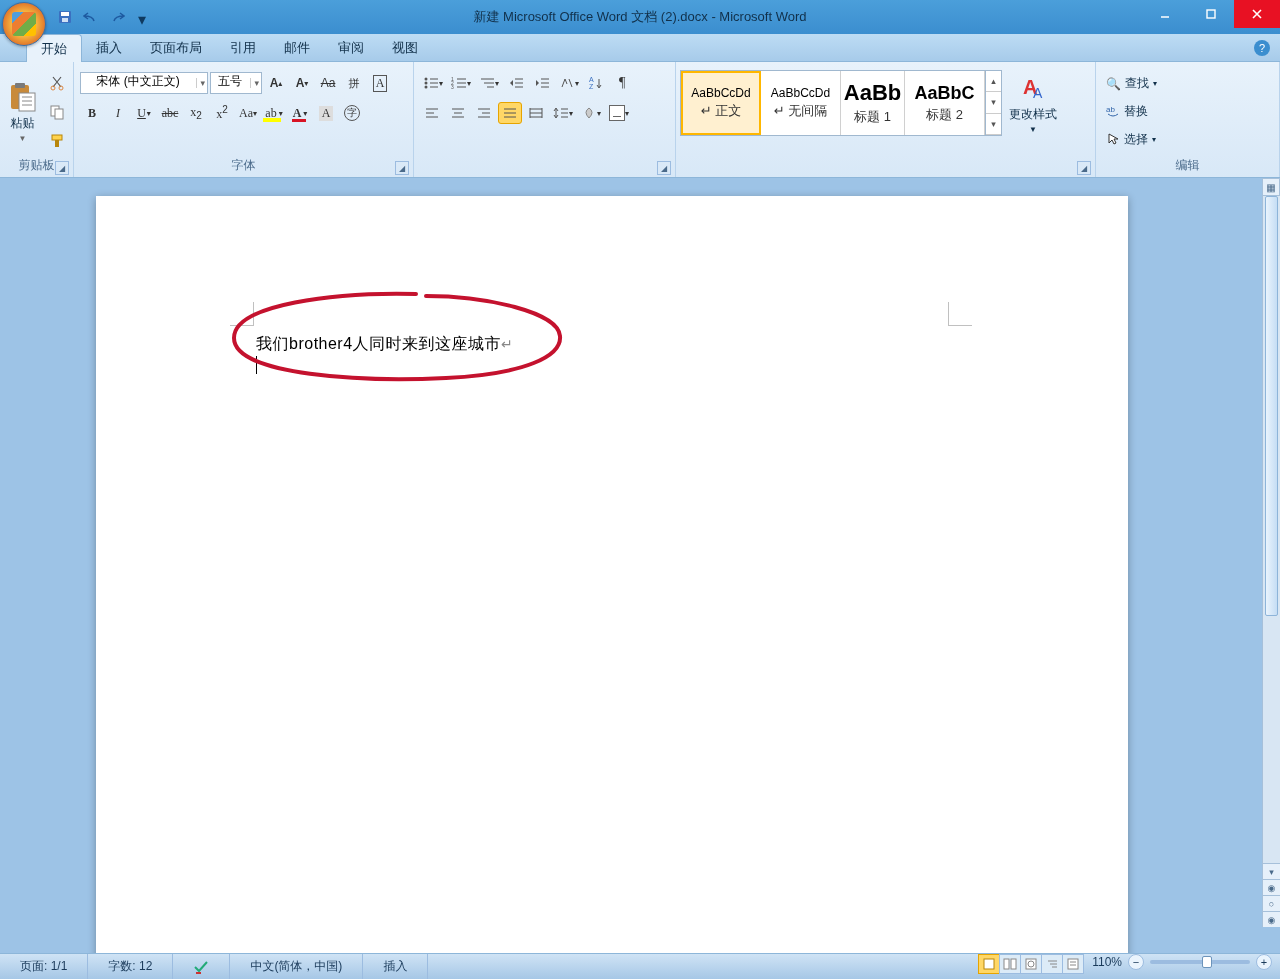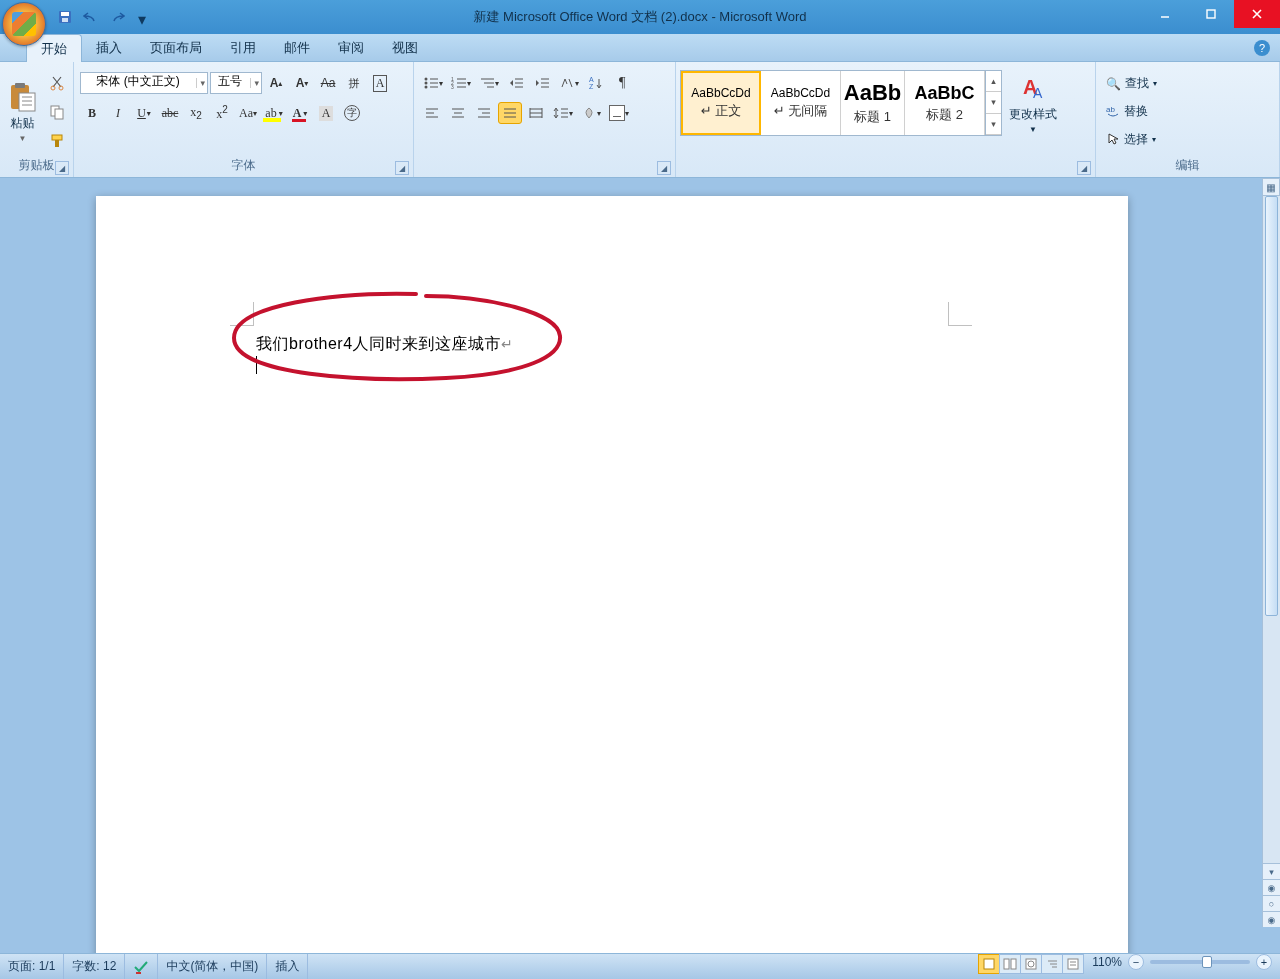--- a/index.html
+++ b/index.html
@@ -65,21 +65,21 @@
 
 .vscroll{position:absolute;right:0;top:0;bottom:26px;width:18px;background:#d8e6f3;border-left:1px solid #a6c0da;}
 .vscroll .arr{height:18px;display:flex;align-items:center;justify-content:center;font-size:10px;color:#4a6a8a;background:#e6f0fa;border:1px solid #a6c0da;}
 .vscroll .thumb{position:absolute;left:2px;right:2px;top:18px;height:420px;background:linear-gradient(90deg,#eaf4fd,#c5ddf4);border:1px solid #8db4d9;border-radius:2px;}
 .vscroll .extra{position:absolute;bottom:0;left:0;right:0;}
 .vscroll .extra div{height:16px;border-top:1px solid #a6c0da;display:flex;align-items:center;justify-content:center;font-size:9px;color:#4a6a8a;background:#e6f0fa;}
 .side-tool{position:absolute;right:0;top:178px;width:18px;height:18px;background:#e6f0fa;border:1px solid #a6c0da;display:flex;align-items:center;justify-content:center;font-size:10px;color:#4a6a8a;}
 
 
 .statusbar{position:absolute;bottom:0;left:0;right:0;height:26px;background:linear-gradient(#cfe3f5,#a6c7e6);border-top:1px solid #8db6d9;display:flex;align-items:center;font-size:12px;color:#1a3a5a;}
-.status-seg{padding:0 8px;border-right:1px solid #9cbce0;height:100%;display:flex;align-items:center;gap:4px;}
+.status-seg{padding:0 20px;border-right:1px solid #9cbce0;height:100%;display:flex;align-items:center;gap:4px;}
 .status-right{margin-left:auto;display:flex;align-items:flex-start;height:100%;}
 .view-btn{width:22px;height:20px;border:1px solid #9cbce0;background:#dcebf7;display:flex;align-items:center;justify-content:center;margin-left:-1px;}
 .view-btn.active{background:#ffd766;border-color:#e6a400;}
 .zoom{display:flex;align-items:center;gap:6px;padding:0 8px;}
 .zoom-slider{width:100px;height:4px;background:#9cbce0;position:relative;border-radius:2px;}
 .zoom-thumb{position:absolute;left:52px;top:-4px;width:10px;height:12px;background:#fff;border:1px solid #6c94bb;border-radius:2px;}
 .zoom-btn{width:16px;height:16px;border:1px solid #9cbce0;border-radius:50%;display:flex;align-items:center;justify-content:center;font-size:11px;background:#eaf4fd;}
 
 svg{display:block;}
 .highlight-ab{position:relative;}

